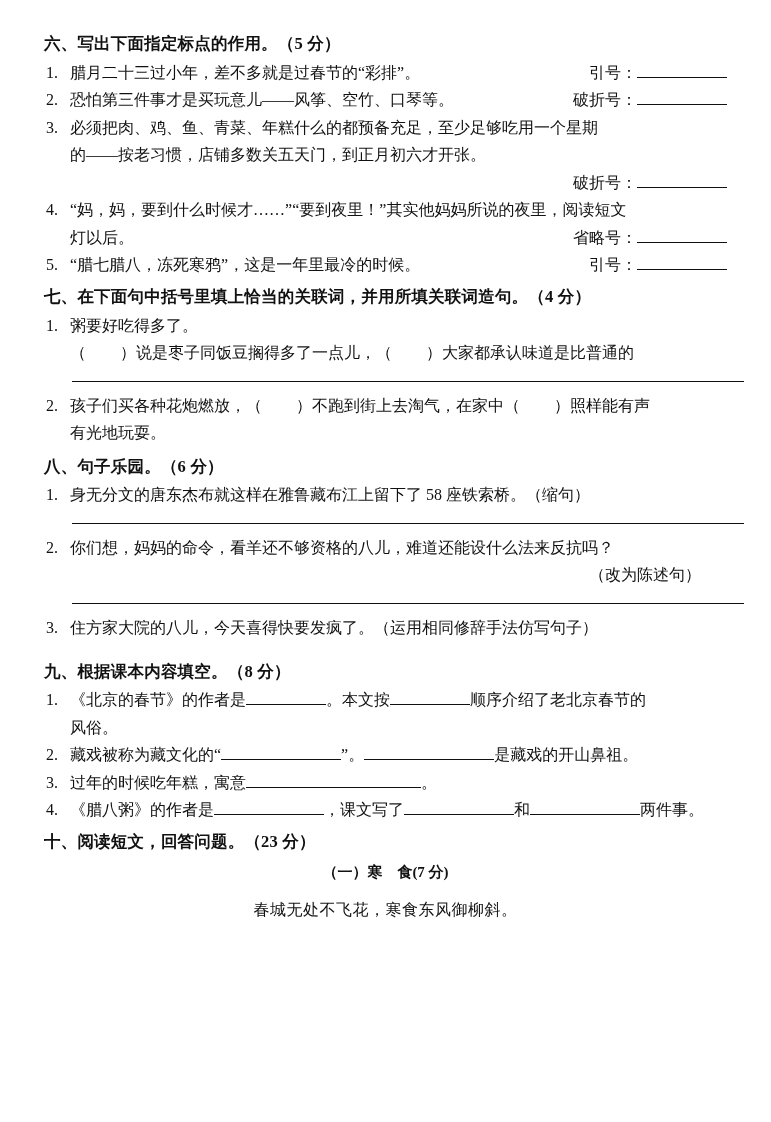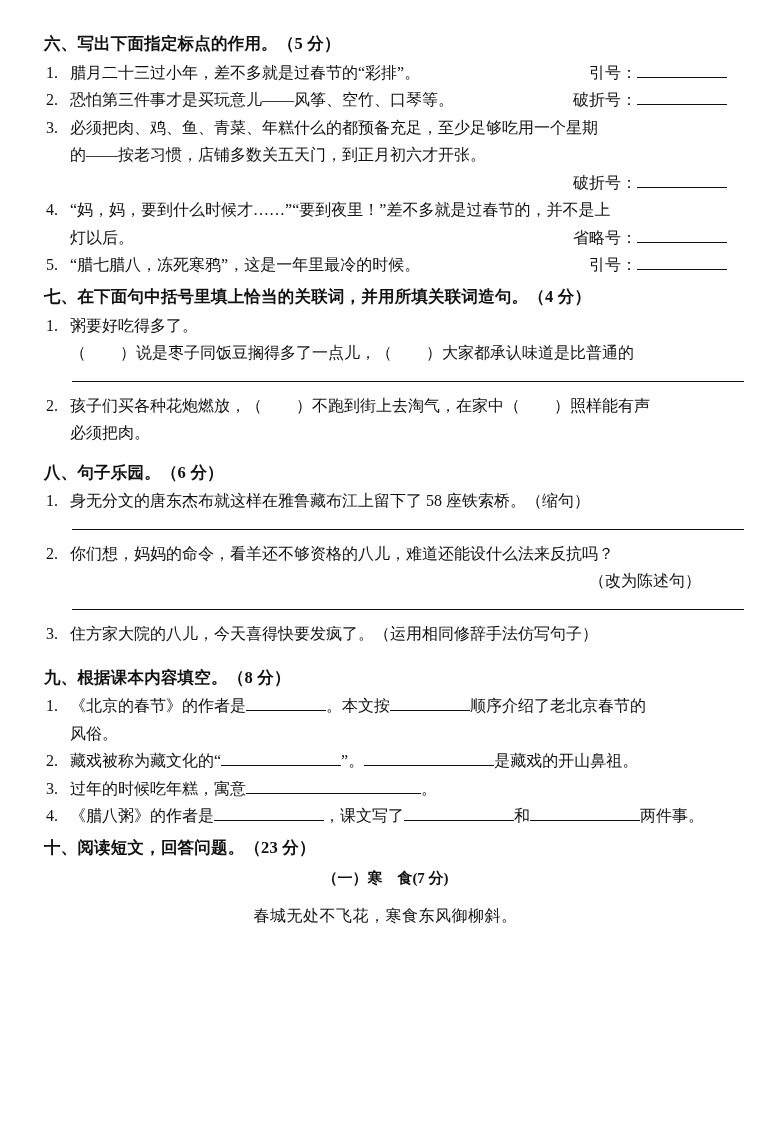--- a/index.html
+++ b/index.html
@@ -123,21 +123,21 @@
 
   <div class="item">
     <span class="num">3.</span>
     <div>必须把肉、鸡、鱼、青菜、年糕什么的都预备充足，至少足够吃用一个星期</div>
     <div>的——按老习惯，店铺多数关五天门，到正月初六才开张。</div>
     <div style="text-align:right;"><span>破折号：</span><span class="ul ul-90"></span></div>
   </div>
 
   <div class="item">
     <span class="num">4.</span>
-    <div>“妈，妈，要到什么时候才……”“要到夜里！”差不多就是过春节的，并不是上</div>
+    <div>“妈，妈，要到什么时候才……”“要到夜里！”其实他妈妈所说的夜里，阅读短文</div>
     <div class="flexline">
       <span class="grow">灯以后。</span>
       <span class="answer-label nowrap"><span>省略号：</span><span class="ul ul-90"></span></span>
     </div>
   </div>
 
   <div class="item">
     <span class="num">5.</span>
     <div class="flexline">
       <span class="grow">“腊七腊八，冻死寒鸦”，这是一年里最冷的时候。</span>
@@ -157,24 +157,24 @@
     </div>
   </div>
 
   <div class="writeline"></div>
 
   <div class="item">
     <span class="num">2.</span>
     <div>
       <span>孩子们买各种花炮燃放，（</span><span class="paren"></span><span>）不跑到街上去淘气，在家中（</span><span class="paren"></span><span>）照样能有声</span>
     </div>
-    <div>必须把肉。</div>
-  </div>
-
-  <div class="section-title" style="margin-top:14px;">
+    <div>有光地玩耍。</div>
+  </div>
+
+  <div class="section-title" style="margin-top:8px;">
     <span>八、句子乐园。</span><span class="pts">（6 分）</span>
   </div>
 
   <div class="item">
     <span class="num">1.</span>
     <div>身无分文的唐东杰布就这样在雅鲁藏布江上留下了 58 座铁索桥。（缩句）</div>
   </div>
 
   <div class="writeline"></div>
 

